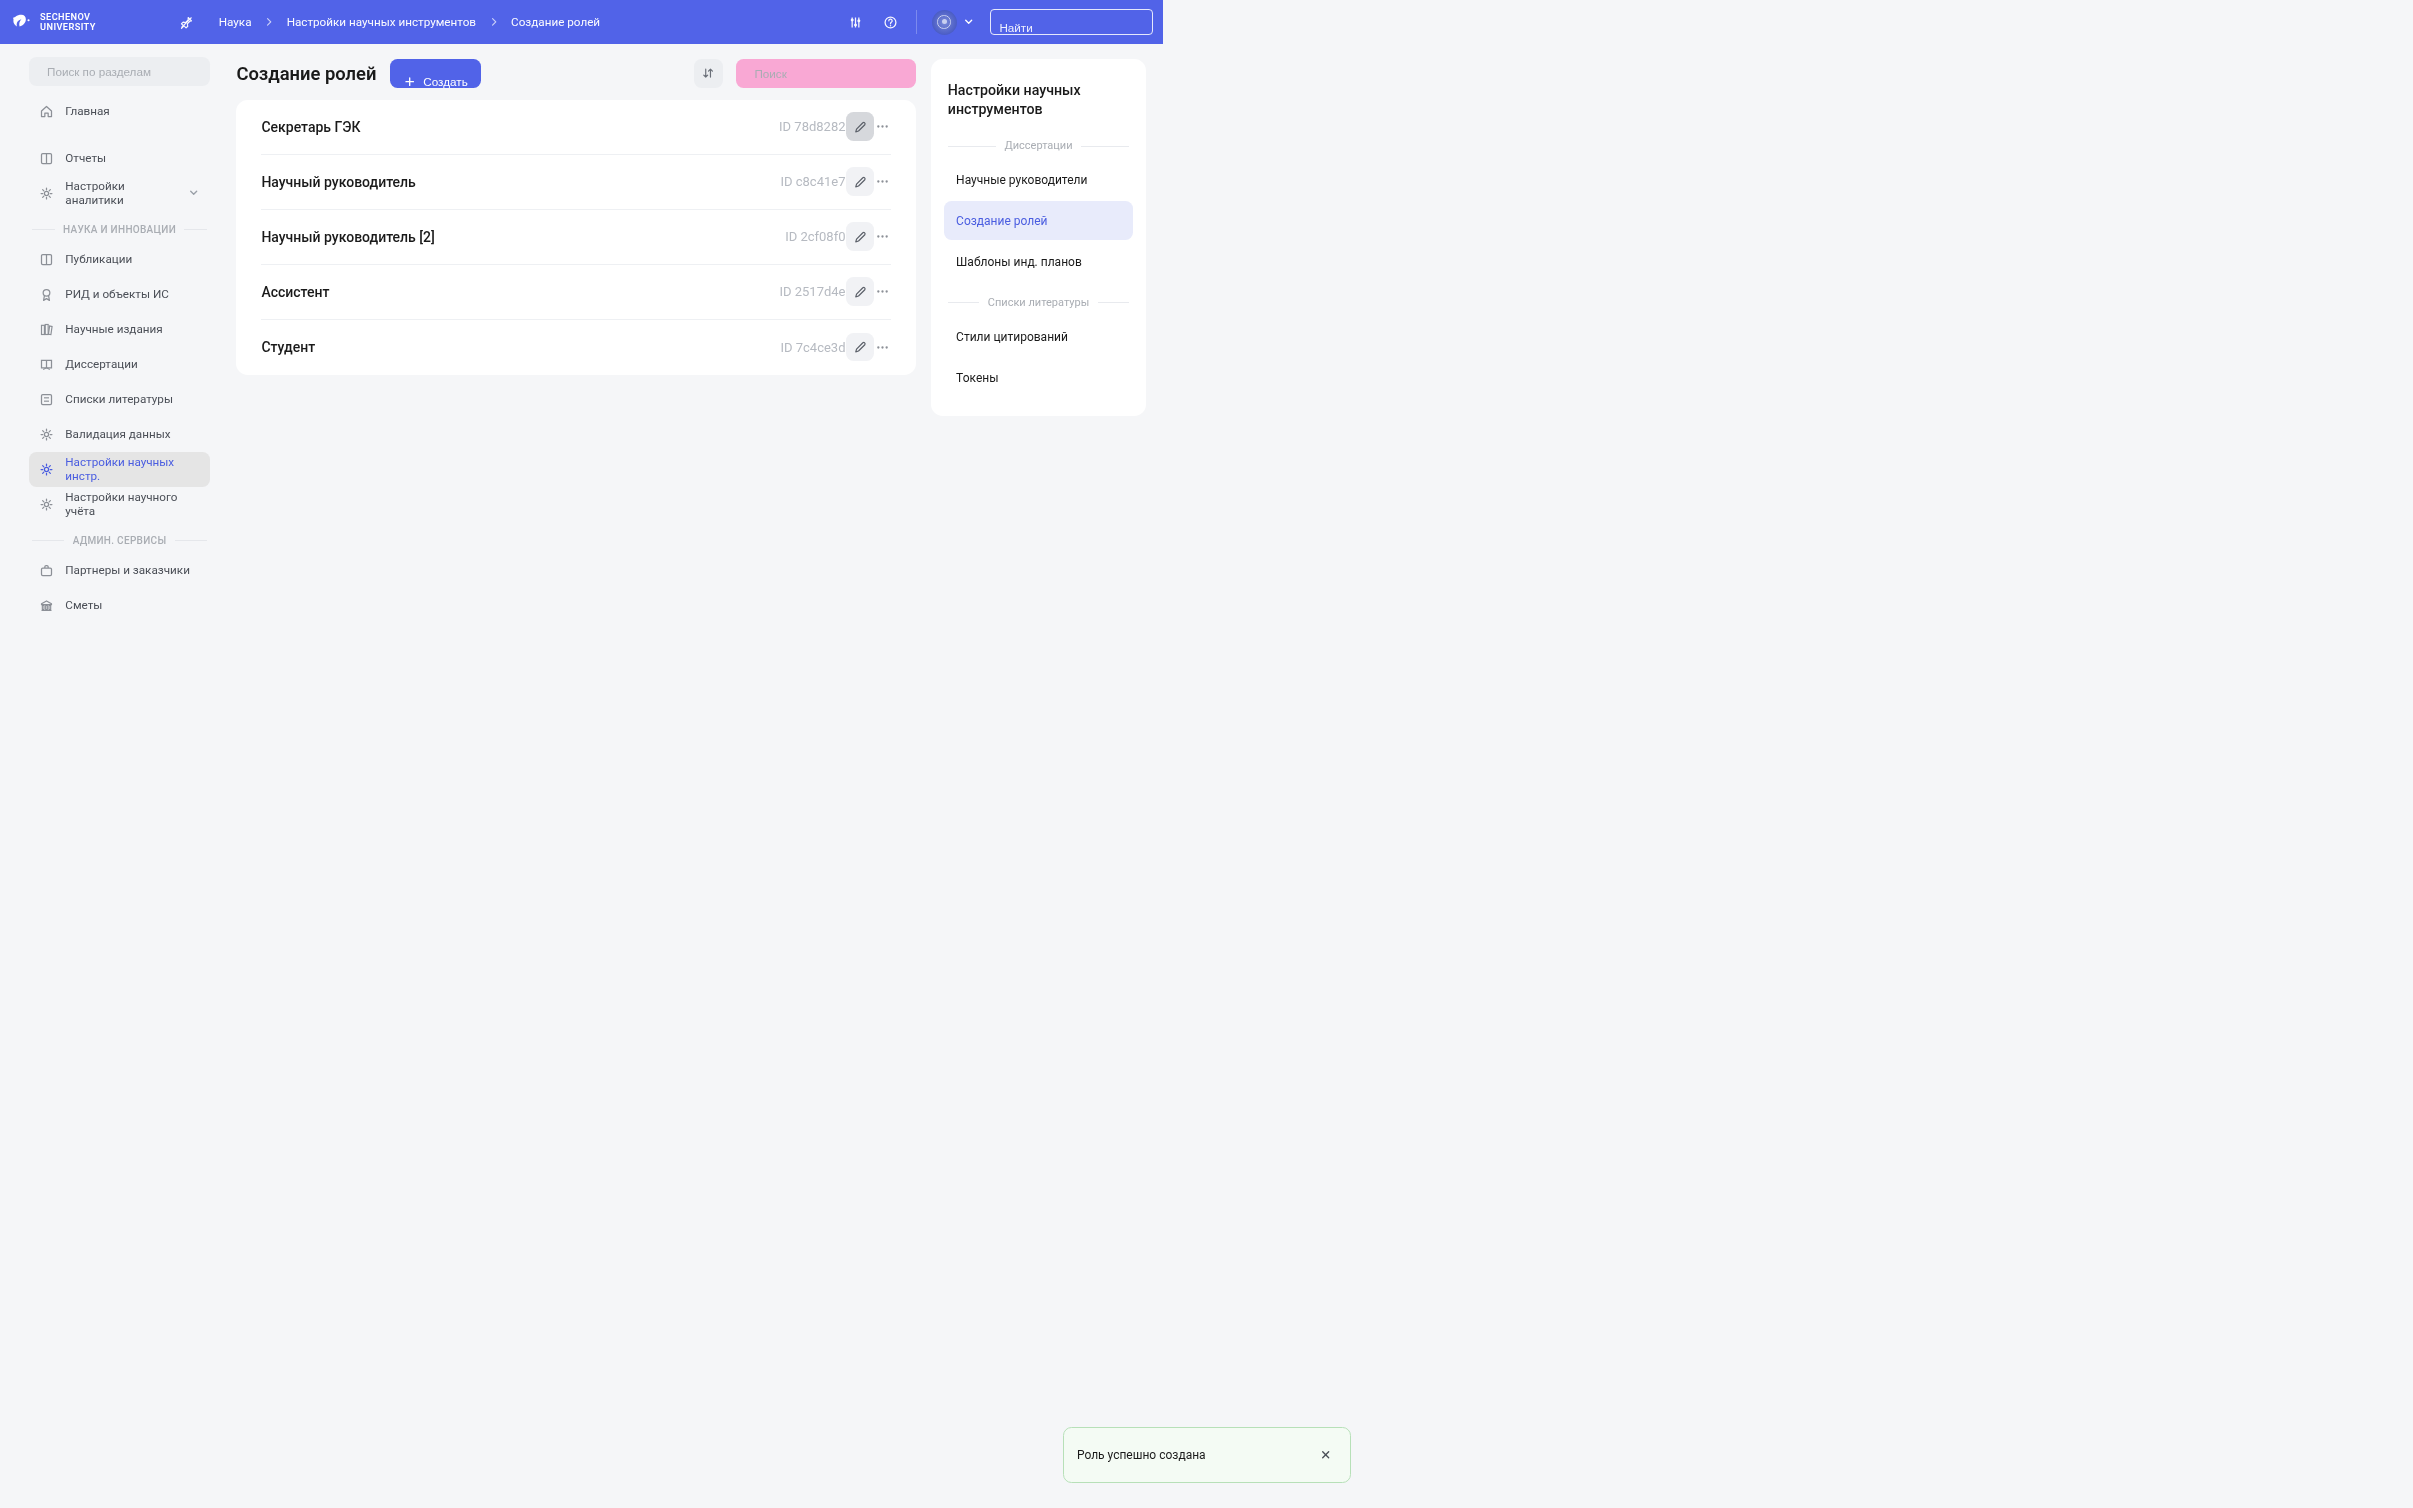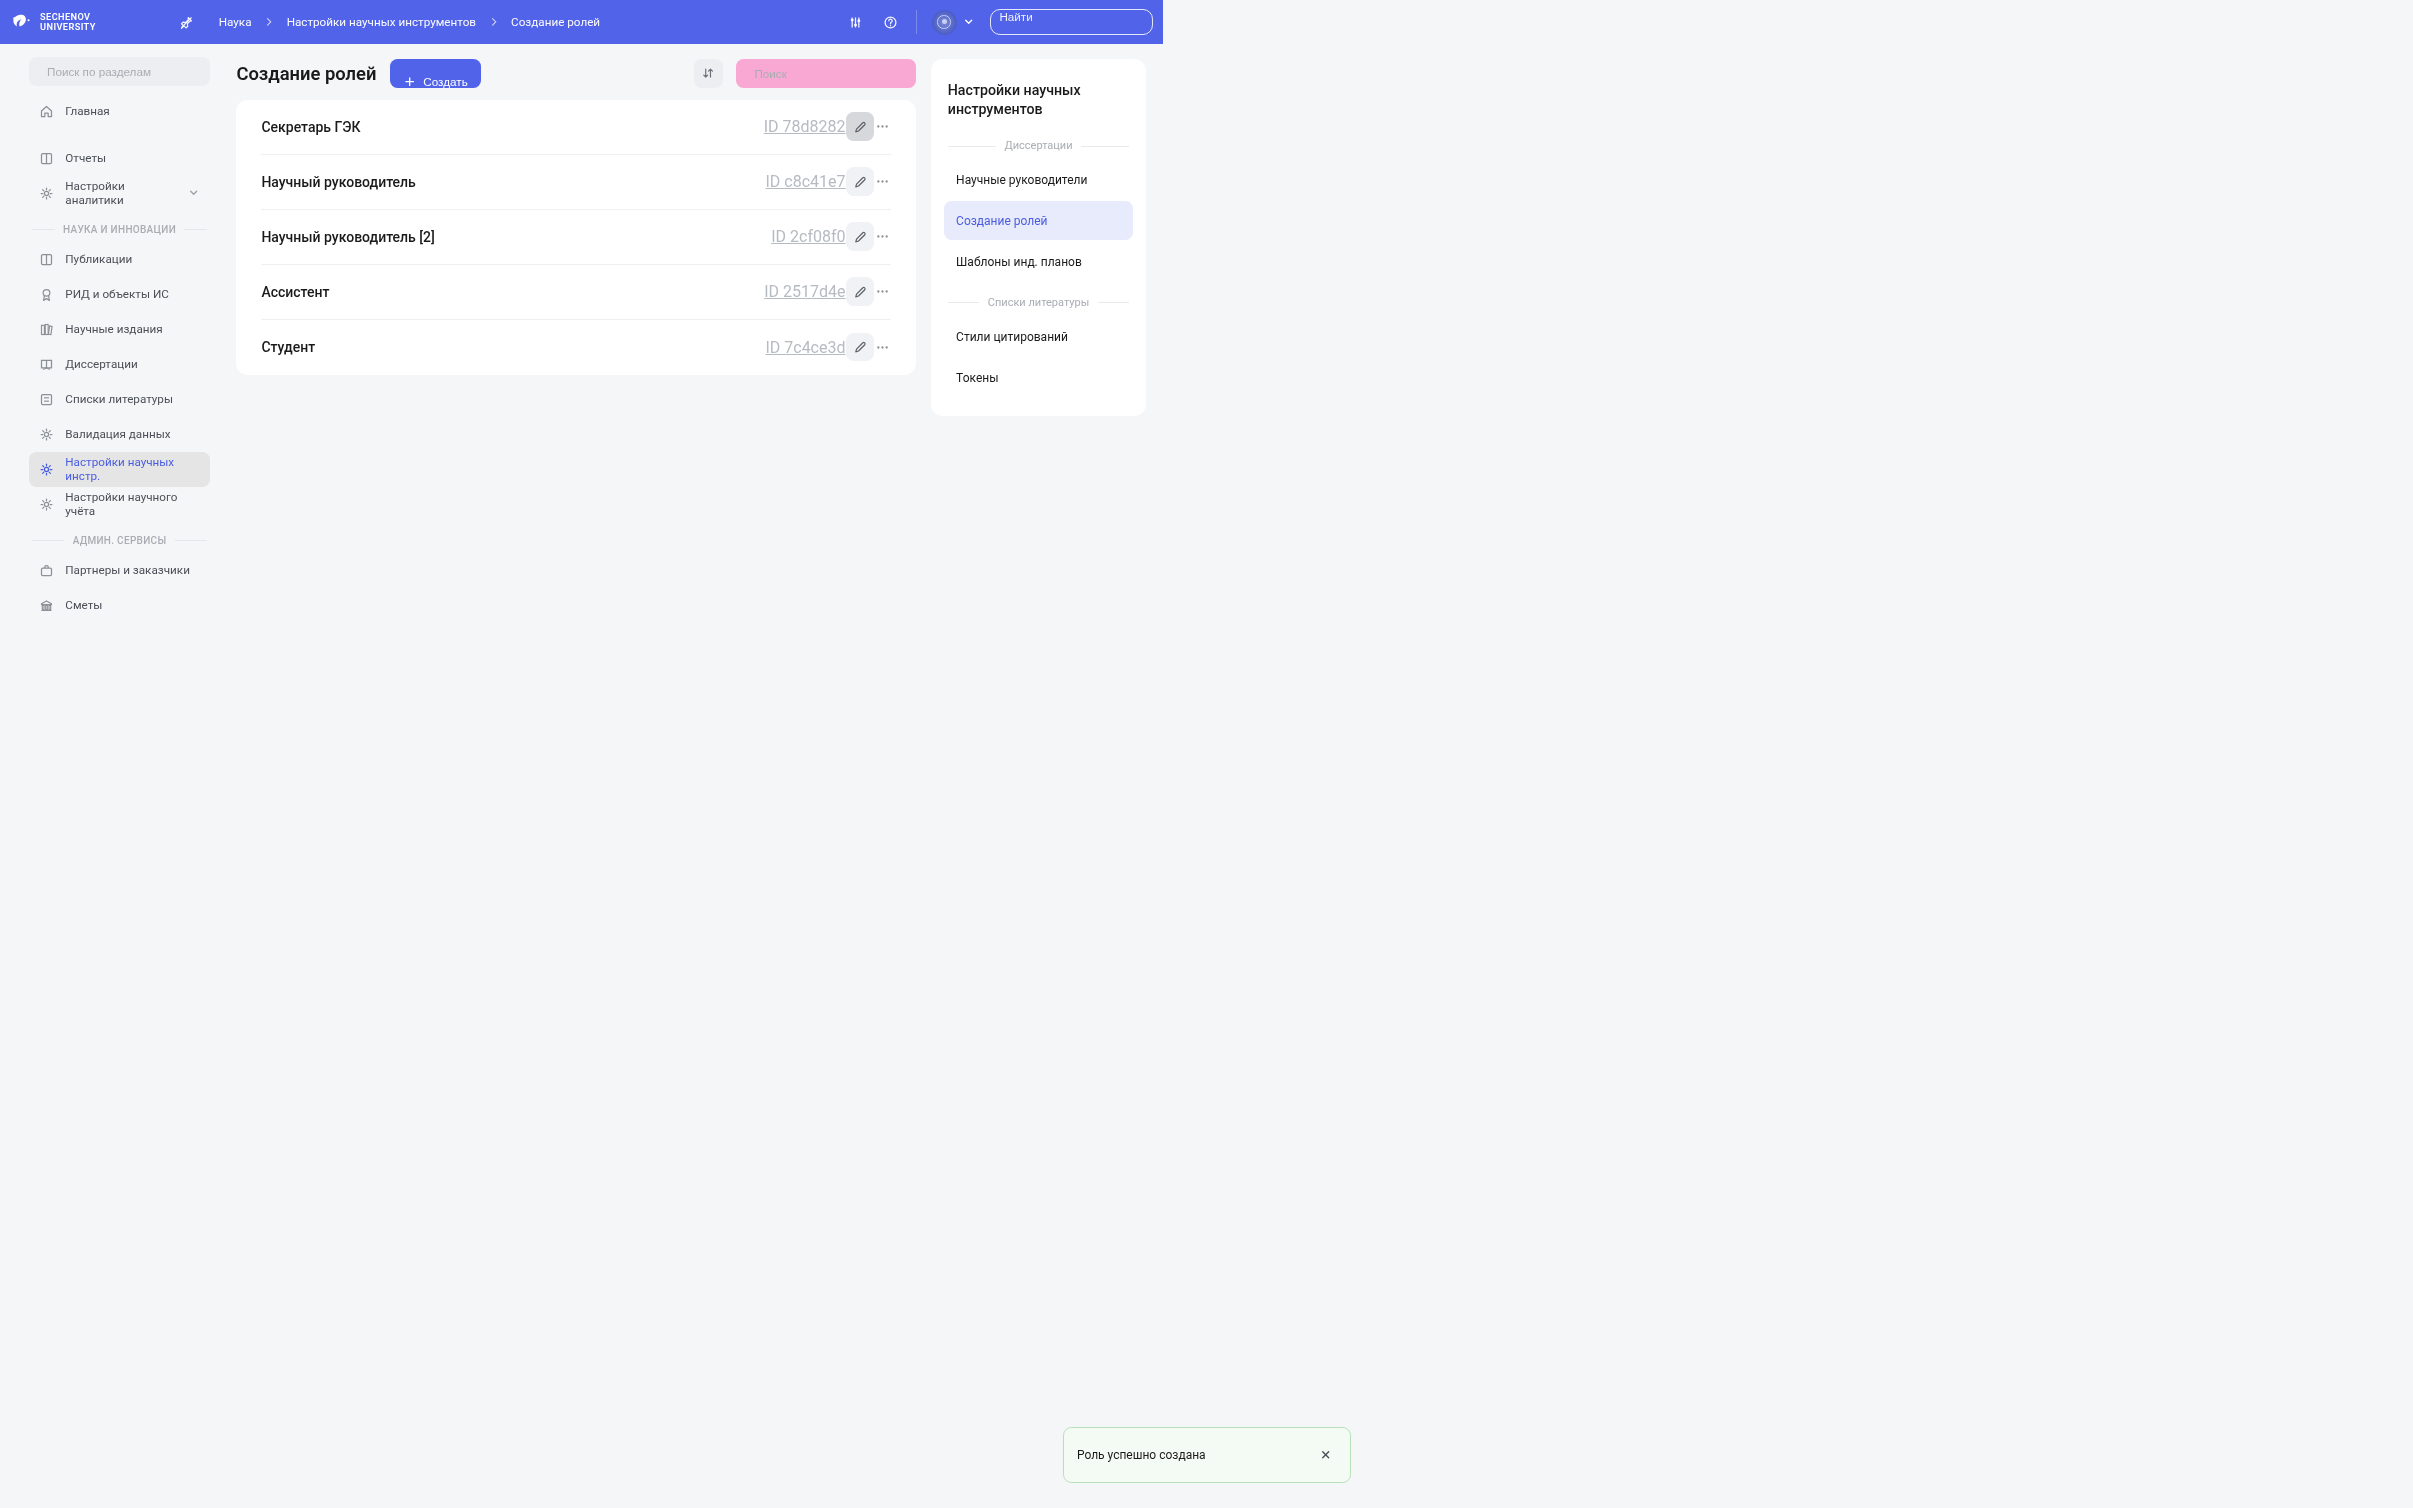--- a/index.html
+++ b/index.html
@@ -13,21 +13,21 @@
   .pin-area { width: 34px; display: flex; justify-content: center; margin-left: 59px; }
   .breadcrumbs { display: flex; align-items: center; gap: 11.7px; font-size: 11.7px; }
   .crumb { opacity: 0.98; cursor: pointer; }
   .crumb-sep { opacity: 0.7; }
   .top-right { margin-left: auto; display: flex; align-items: center; gap: 15px; }
   .top-icon { width: 20px; height: 20px; display: flex; align-items: center; justify-content: center; cursor: pointer; opacity: 0.95; }
   .top-divider { width: 0.8px; height: 23.5px; background: rgba(255,255,255,0.25); }
   .avatar { width: 25px; height: 25px; border-radius: 50%; background: radial-gradient(circle at 50% 50%, #7b8bd8 0%, #4a5cc5 70%); display: flex; align-items: center; justify-content: center; position: relative; cursor: pointer; }
   .avatar-inner { width: 13.4px; height: 13.4px; border-radius: 50%; border: 1.3px solid #c9d0f0; display:flex; align-items:center; justify-content:center;}
   .avatar-dot { width:5px; height:5px; border-radius:50%; background:#c9d0f0;}
-  .global-search { width: 163px; height: 26px; border: 1.3px solid rgba(255,255,255,0.85); border-radius: 10px; display: flex; align-items: flex-start; padding: 0 8.4px; gap: 6.7px; }
+  .global-search { width: 163px; height: 26px; border: 1.3px solid rgba(255,255,255,0.85); border-radius: 4px; display: flex; align-items: flex-end; padding: 0 8.4px; gap: 6.7px; }
   .global-search input { flex: 1; background: transparent; border: none; outline: none; color: #fff; font-size: 11.7px; }
   .global-search input::placeholder { color: rgba(255,255,255,0.9); }
   
   
   .layout { display: flex; height: calc(100% - 44px); }
   
   
   .sidebar { width: 207px; padding: 12.6px 12.6px 0 12.6px; overflow: hidden; display:flex; flex-direction:column;margin-left:16px; }
   .section-search { height: 29px; background: #eceef1; border-radius: 7.5px; display: flex; align-items: center; padding: 0 10px; gap: 8.4px; margin-bottom: 8.4px; flex-shrink:0;}
   .section-search input { flex: 1; background: transparent; border: none; outline: none; font-size: 11.7px; color: #555;}
@@ -53,21 +53,21 @@
   .sort-btn { width: 29px; height: 29px; background: #eceef1; border-radius: 7.5px; display: flex; align-items: center; justify-content: center; cursor: pointer; color: #6a6f78;}
   .content-search { width: 180px; height: 29px; background: #f9a8d4; border-radius: 7.5px; display: flex; align-items: center; padding: 0 10px; gap: 8.4px; }
   .content-search input { flex: 1; background: transparent; border: none; outline: none; font-size: 11.7px; color:#555;}
   .content-search input::placeholder { color: #a9adb3; }
   
   
   .card { background: #fff; border-radius: 11.7px; padding: 0 25px; }
   .row { height: 55px; display: flex; align-items: center; border-bottom: 0.8px solid #eef0f3; }
   .row:last-child { border-bottom: none; }
   .row-title { font-size: 14px; font-weight: 500; color: #1a1a1a; flex: 1; }
-  .row-id { font-size: 16px; color: #b6bac1; text-decoration: underline; }
+  .row-id { font-size: 13px; color: #b6bac1; }
   .edit-btn { width: 28.5px; height: 28.5px; background: #f1f2f5; border-radius: 7.5px; display: flex; align-items: center; justify-content: center; cursor: pointer; color:#5a5f68;}
   .edit-btn.highlight { background: #d6d8dc; }
   .more-btn { width: 17px; height: 28.5px; display: flex; align-items: center; justify-content: center; cursor: pointer; color: #8c9097; }
   
   
   .rpanel { width: 215px; background: #fff; border-radius: 11.7px; padding: 22px 13.4px 17px 13.4px; align-self: flex-start; }
   .rpanel-title { font-size: 14.2px; font-weight: 500; line-height: 1.35; padding: 0 3.4px 6.7px 3.4px; color:#1a1a1a;}
   .rgroup { display: flex; align-items: center; gap: 8.4px; padding: 13.4px 3.4px 6.7px 3.4px; color: #a9adb3; font-size: 11px; }
   .rgroup-line { flex: 1; height: 0.8px; background: #e8eaee; }
   .ritem { height: 39px; display: flex; align-items: center; padding: 0 11.7px; border-radius: 7.5px; cursor: pointer; color: #1a1a1a; font-size: 12px; margin: 1.7px 0;}

